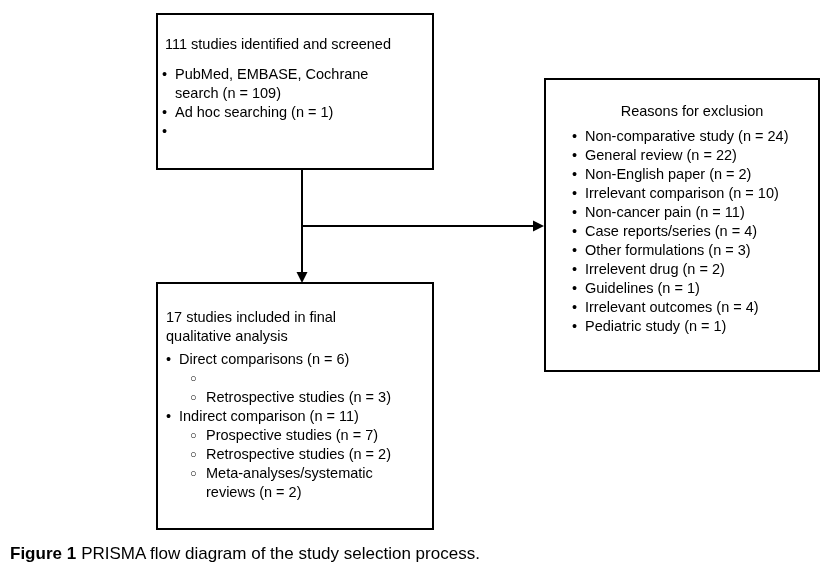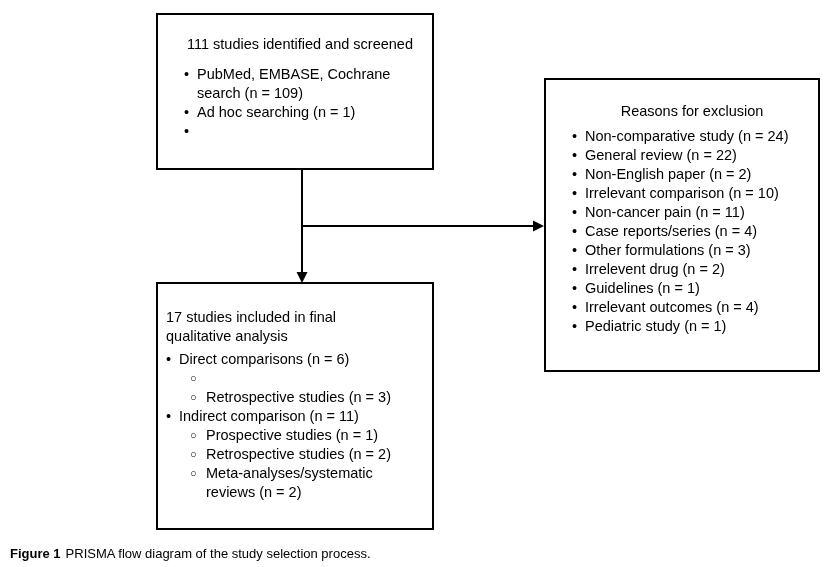--- a/index.html
+++ b/index.html
@@ -24,21 +24,21 @@
     position: absolute;
     border: 2px solid #000000;
     background: #ffffff;
     z-index: 2;
     font-size: 14.5px;
     line-height: 19px;
   }
   #box-identified {
     left: 156px; top: 13px;
     width: 278px; height: 157px;
-    padding: 20px 8px 0 26px;
+    padding: 20px 8px 0 4px;
   }
   #box-identified .box-title {
     text-align: left;
     margin-left: 3px;
     margin-bottom: 11px;
   }
   #box-exclusion {
     left: 544px; top: 78px;
     width: 276px; height: 294px;
     padding: 22px 6px 0 26px;
@@ -66,21 +66,21 @@
   li.item.sub { margin-left: 24px; }
   li.item.sub .marker {
     flex: 0 0 16px;
     width: 16px;
     font-size: 11px;
   }
   li.item .text { white-space: pre-line; }
   .figure-caption {
     position: absolute;
     left: 10px; top: 546px;
-    font-size: 13px;
+    font-size: 17px;
     line-height: 16px;
     z-index: 2;
   }
   .figure-caption .cap-label { font-weight: bold; margin-right: 5px; }
 </style>
 </head>
 <body>
 
 <div class="canvas">
 
@@ -173,21 +173,21 @@
       <li class="item sub">
         <span class="marker">○</span>
         <span class="text">Retrospective studies (n = 3)</span>
       </li>
       <li class="item">
         <span class="marker">•</span>
         <span class="text">Indirect comparison (n = 11)</span>
       </li>
       <li class="item sub">
         <span class="marker">○</span>
-        <span class="text">Prospective studies (n = 1)</span>
+        <span class="text">Prospective studies (n = 7)</span>
       </li>
       <li class="item sub">
         <span class="marker">○</span>
         <span class="text">Retrospective studies (n = 2)</span>
       </li>
       <li class="item sub">
         <span class="marker">○</span>
         <span class="text">Meta-analyses/systematic
 reviews (n = 2)</span>
       </li>

